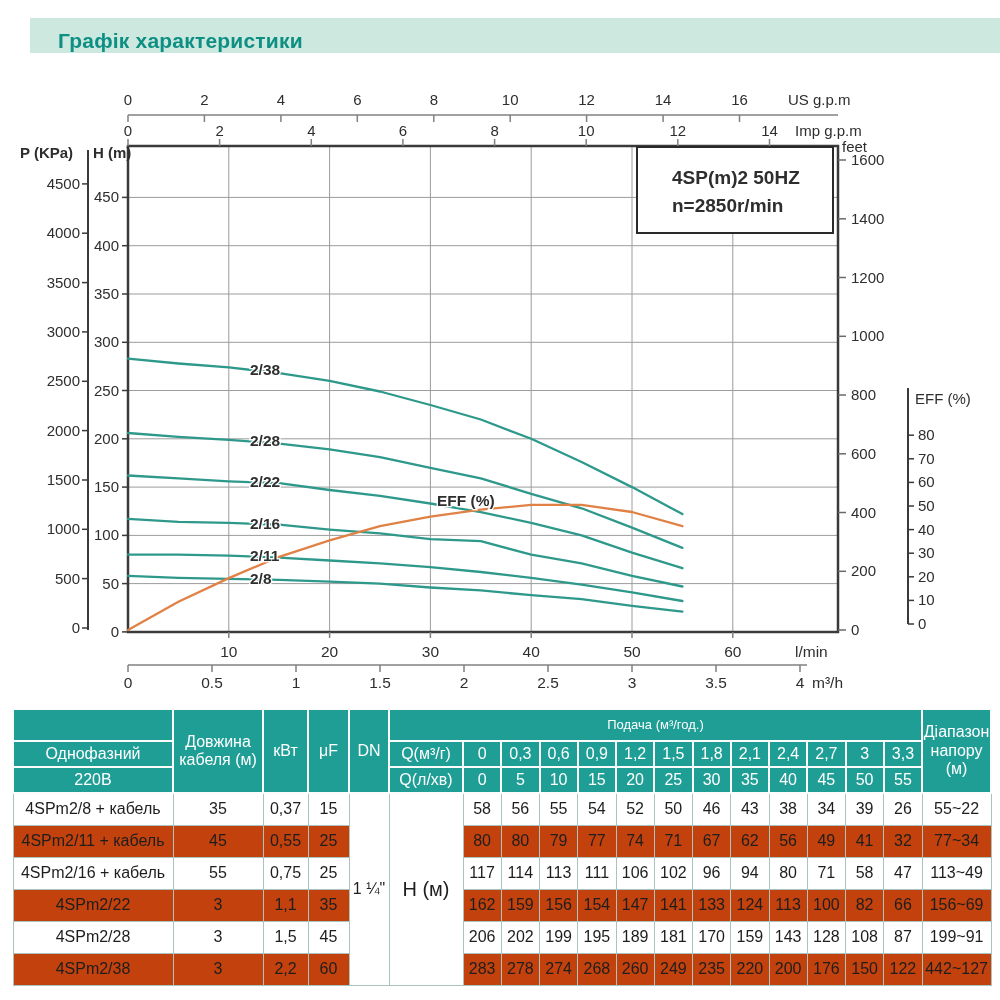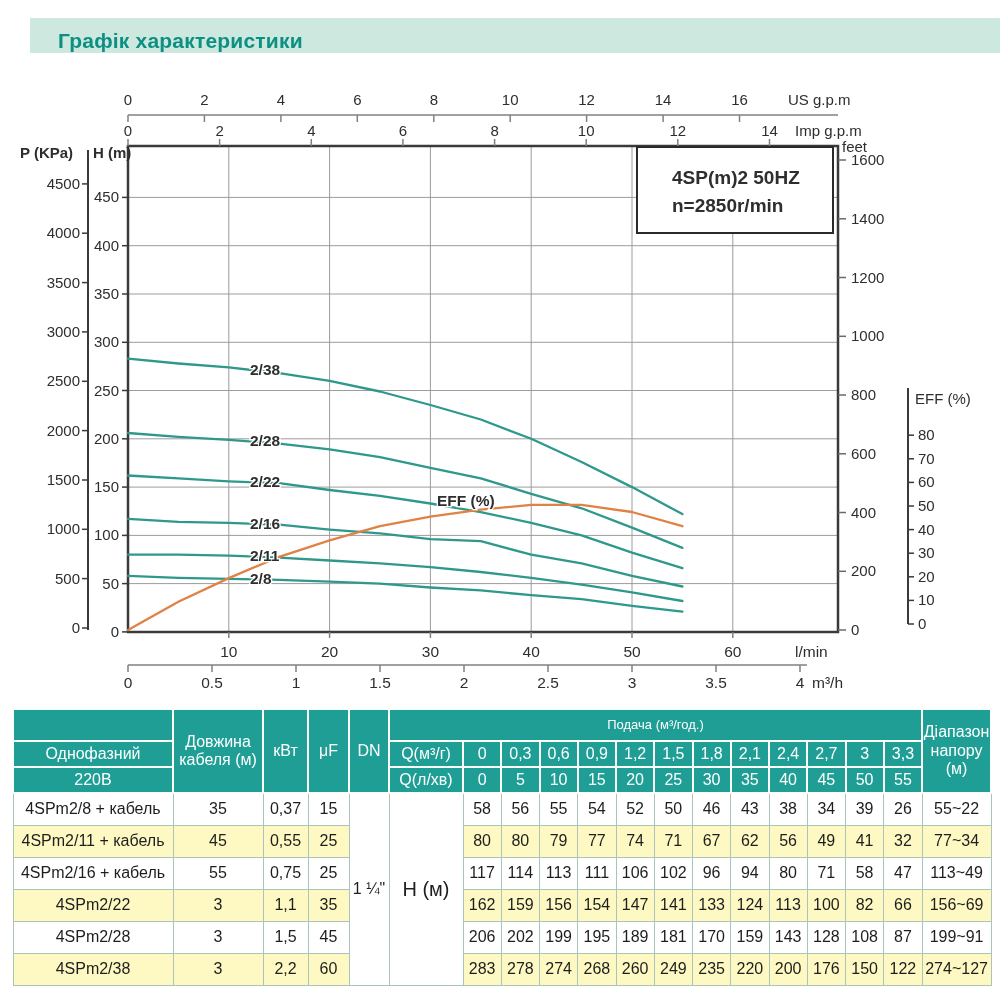--- a/index.html
+++ b/index.html
@@ -20,21 +20,21 @@
   #spec-table{
     position:absolute;left:12px;top:708px;width:978px;
     border-collapse:collapse;table-layout:fixed;color:#1e1e1e;font-size:16px;
   }
   #spec-table td{text-align:center;vertical-align:middle;padding:0;line-height:1.15;}
   #spec-table td.th{
     background:#1f9e96;color:#ffffff;border:2px solid #fbfdfc;font-weight:normal;
   }
   #spec-table td.flow{font-size:13px;}
   #spec-table td.c{border:1px solid #a9c4bd;background:#ffffff;}
-  #spec-table tr.alt td.c{background:#fef9c3;text-align:center;}
+  #spec-table tr.alt td.c{background:#c2410c;text-align:center;}
   #spec-table td.keepwhite{background:#ffffff;}
   #spec-table td.hlab{font-size:20px;}
 </style>
 </head>
 <body>
 
 <div class="title-band">
   <span>Графік характеристики</span>
 </div>
 
@@ -414,16 +414,16 @@
         <td class="c">274</td>
         <td class="c">268</td>
         <td class="c">260</td>
         <td class="c">249</td>
         <td class="c">235</td>
         <td class="c">220</td>
         <td class="c">200</td>
         <td class="c">176</td>
         <td class="c">150</td>
         <td class="c">122</td>
-        <td class="c">274~127</td>
+        <td class="c">442~127</td>
       </tr>
     </tbody>
 </table>
 
 </body></html>

